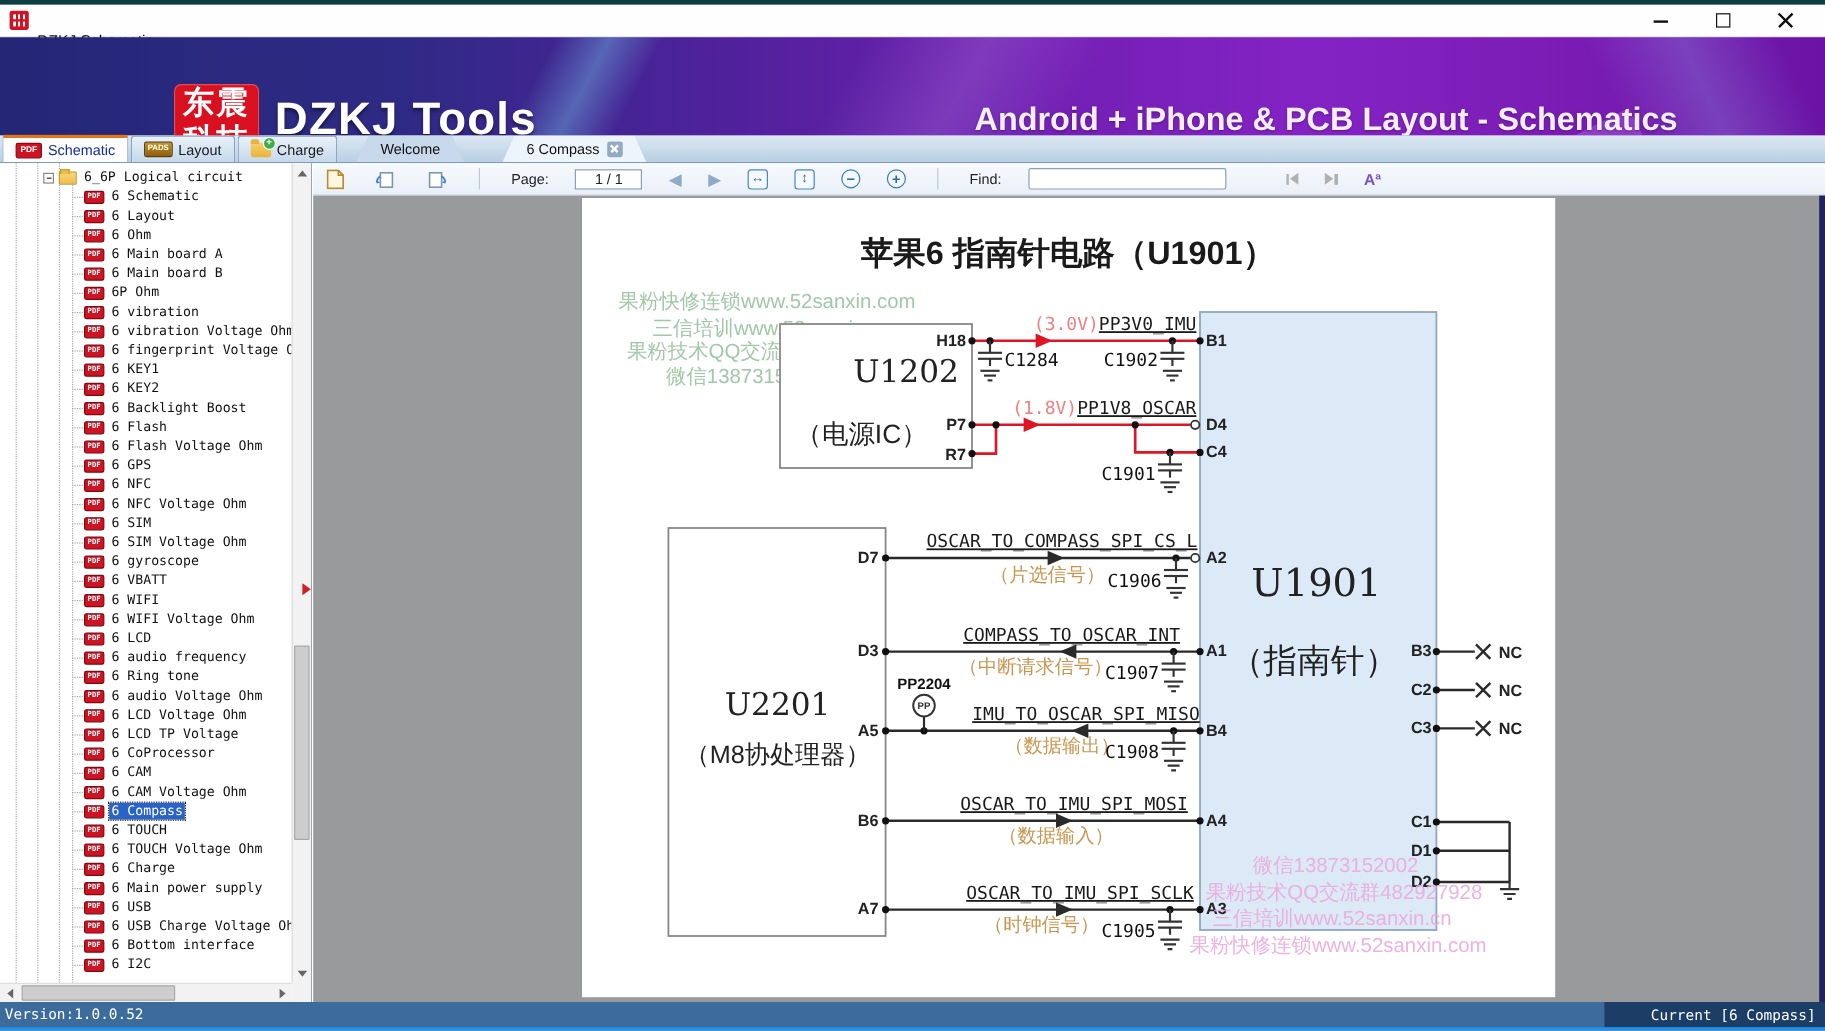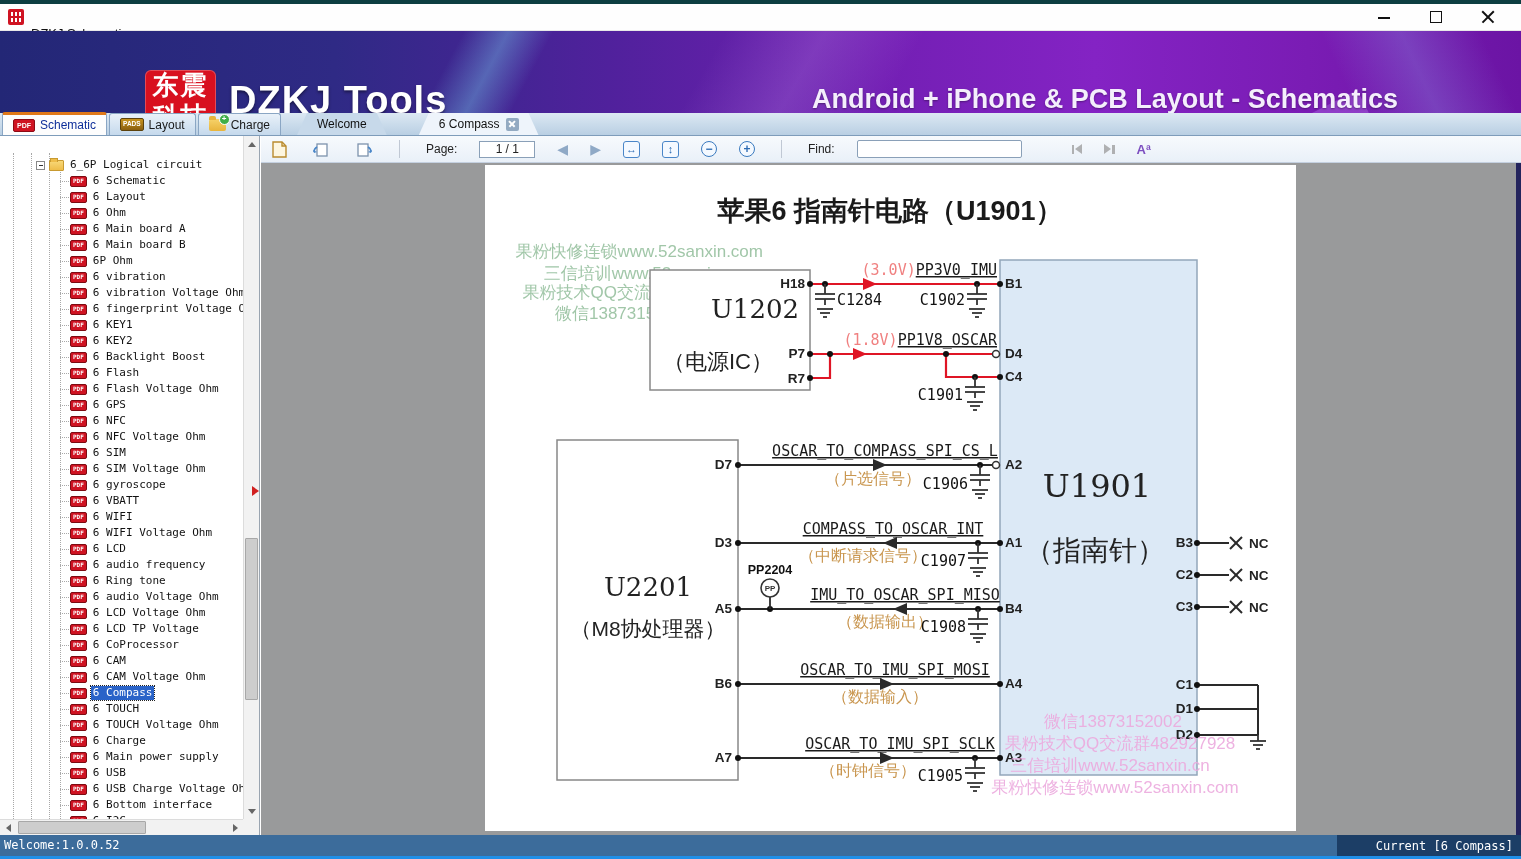--- a/index.html
+++ b/index.html
@@ -43,21 +43,21 @@
   .doctabs { display:flex; margin-left:16px; align-items:flex-end;gap:32px; }
   .doctab { position:relative; height:22px; padding:0 20px; display:inline-flex; align-items:center; gap:6px; font-size:12px; color:#111; background:#c7d9ea; clip-path:polygon(10px 0, calc(100% - 10px) 0, 100% 100%, 0 100%); cursor:pointer; }
   .doctab.active { background:#eef4fb; }
   .closebox { width:13px; height:13px; background:#93aac2; border-radius:2px; position:relative; cursor:pointer; }
   .closebox::before, .closebox::after { content:""; position:absolute; left:2.5px; top:5.8px; width:8px; height:1.5px; background:#fff; }
   .closebox::before { transform:rotate(45deg); } .closebox::after { transform:rotate(-45deg); }
 
   
   .main { position:absolute; left:0; top:136px; width:100%; height:699px; }
   .sidebar { position:absolute; left:0; top:0; width:260px; height:100%; background:#fff; border-right:1px solid #9aa5b1; overflow:hidden; }
-  .tree { position:absolute; left:0; top:0; right:16px; bottom:16px; overflow:hidden; font-family:"DejaVu Sans Mono", monospace; font-size:11px; color:#111; padding-top:4px;margin-top:17px; }
+  .tree { position:absolute; left:0; top:0; right:16px; bottom:16px; overflow:hidden; font-family:"DejaVu Sans Mono", monospace; font-size:11px; color:#111; padding-top:4px; }
   .guide { position:absolute; top:0; bottom:0; border-left:1px dotted #a8a8a8; }
   .trow { height:16px; display:flex; align-items:center; margin-left:60px; white-space:nowrap; cursor:pointer; }
   .trow .stub { width:9px; border-top:1px dotted #a8a8a8; margin-right:1px; flex:none; }
   .rootrow { height:16px; display:flex; align-items:center; margin-left:36px; white-space:nowrap; }
   .minusbox { width:9px; height:9px; border:1px solid #888; background:#fff; position:relative; margin-right:4px; flex:none; }
   .minusbox::before { content:""; position:absolute; left:1.5px; top:3px; width:4px; height:1px; background:#333; }
   .tfolder { position:relative; width:15px; height:11px; background:linear-gradient(#f8d878,#eebd4a); border:1px solid #c89a30; border-radius:1px; margin-right:4px; flex:none; }
   .tfolder::before { content:""; position:absolute; left:0; top:-3px; width:6px; height:3px; background:#eebd4a; border:1px solid #c89a30; border-bottom:none; }
   .pdficon { display:inline-block; background:#cf1322; color:#fff; font-size:6px; font-weight:bold; padding:1.5px 2px; border-radius:2px; margin-right:4px; flex:none; line-height:1; border:1px solid #7d0b12; }
   .tlabel { padding:0 2px; line-height:14px; }
@@ -657,18 +657,18 @@
               <text class="wmp" x="630" y="628" text-anchor="middle">果粉快修连锁www.52sanxin.com</text>
             </g>
           </svg>
         </div>
         <div class="winedge"></div>
       </div>
     </div>
   </div>
 
   <div class="statusbar">
-    <div class="statusleft">Welcome:1.0.0.52</div>
+    <div class="statusleft">Version:1.0.0.52</div>
     <div class="statusright">Current [6 Compass]</div>
     <div class="blueline"></div>
   </div>
 
 </div>
 
 </body></html>

